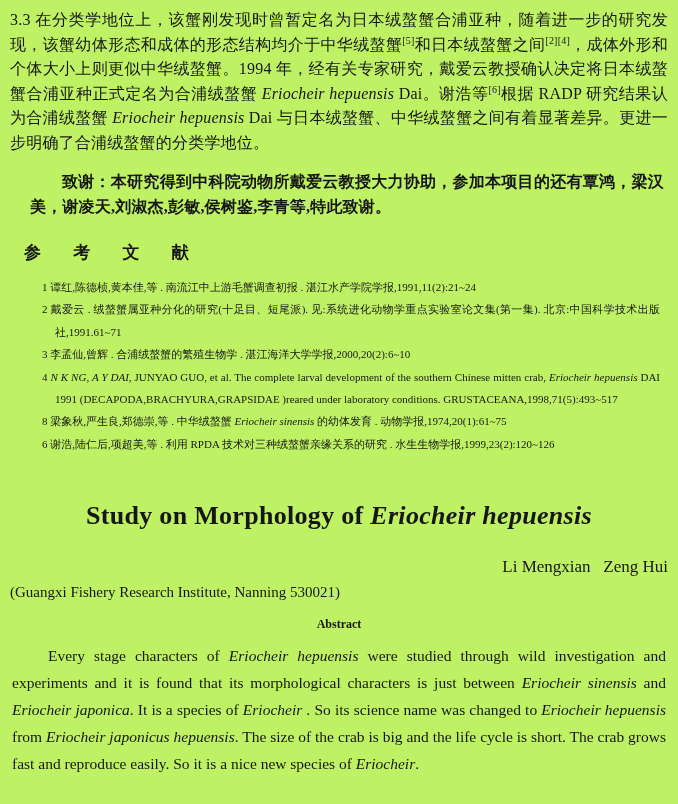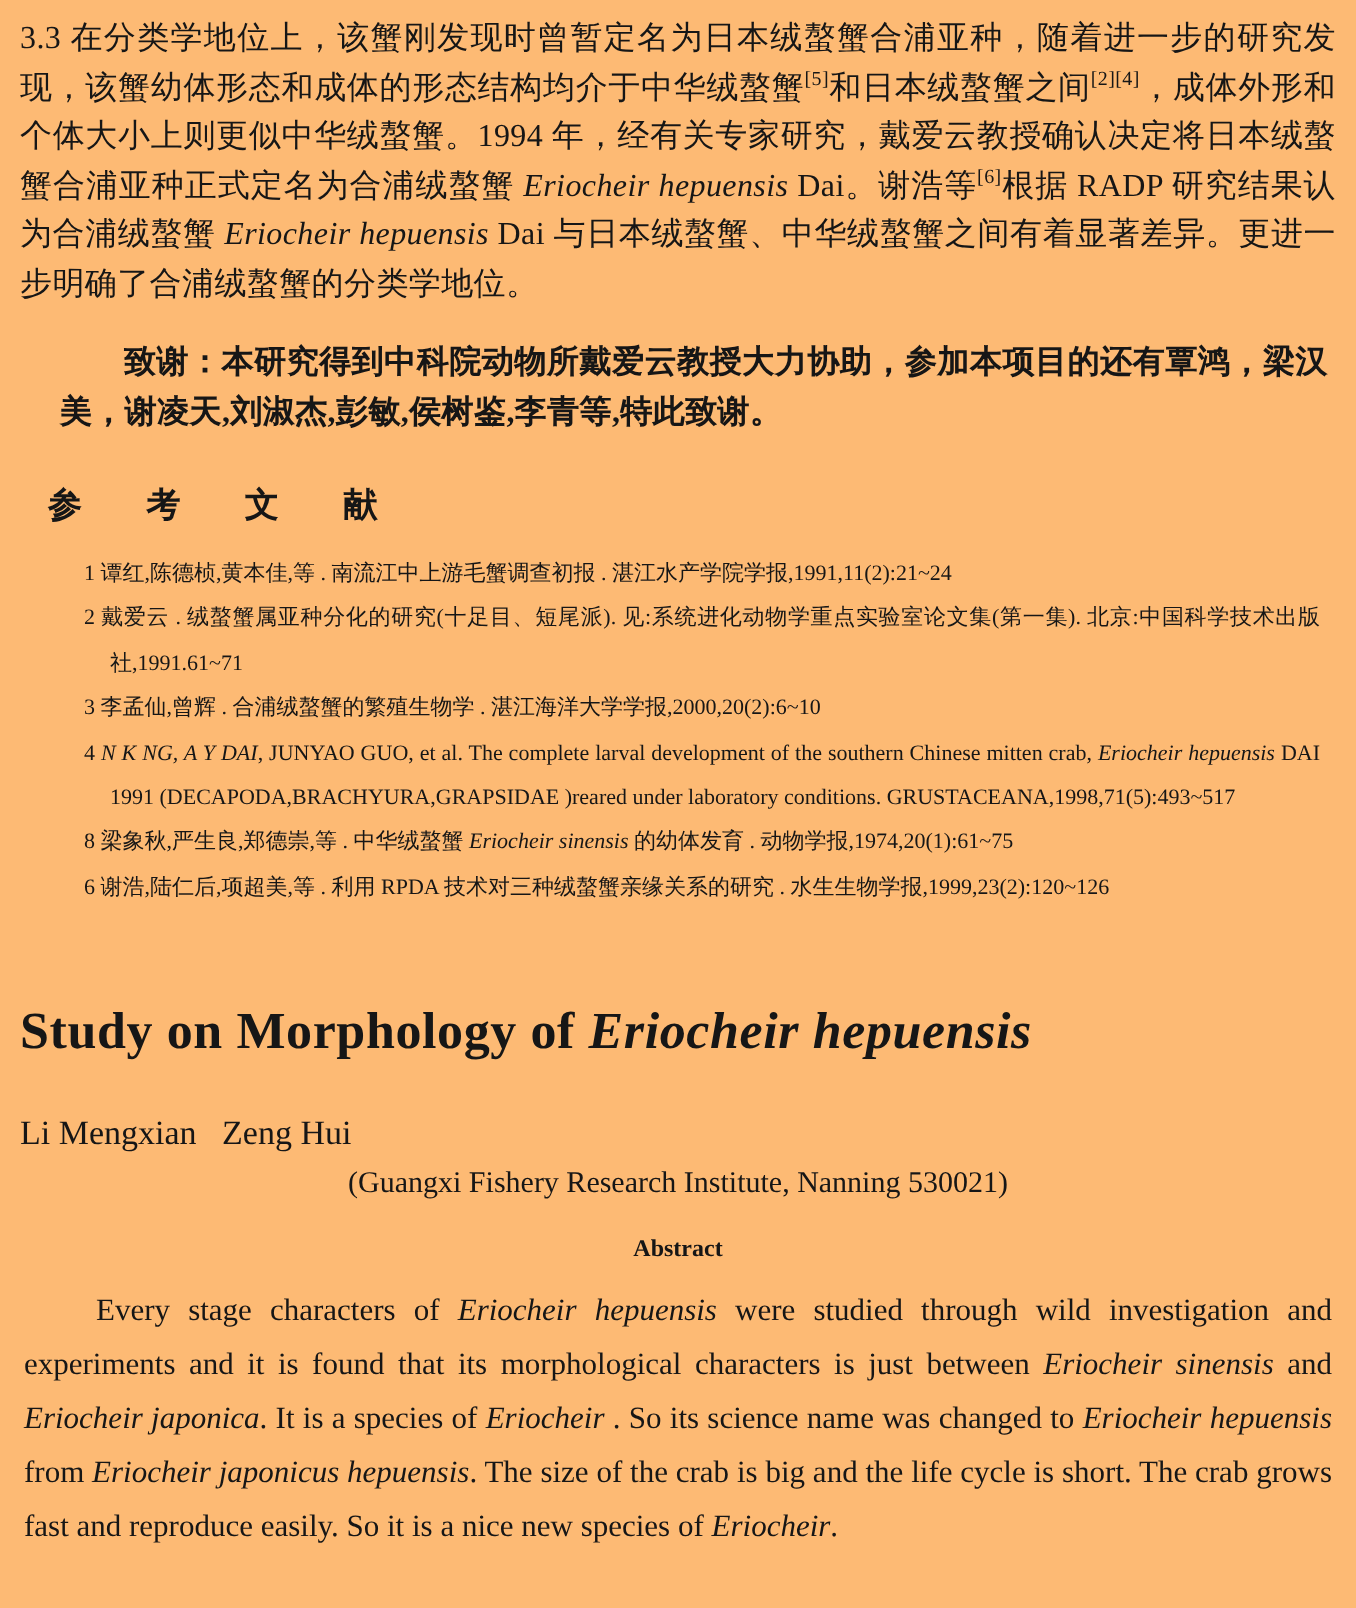--- a/index.html
+++ b/index.html
@@ -2,21 +2,21 @@
 <html><head>
 <meta charset="utf-8">
 <style>
   html, body { margin: 0; padding: 0; background: #f6f6f4; }
   .page {
     position: relative;
     width: 678px;
     height: 804px;
     margin: 0 auto;
     box-sizing: border-box;
-    background: #fdba74;
+    background: #bef264;
     color: #161616;
     font-family: "Liberation Serif", "DejaVu Serif", serif;
     padding: 8px 10px 0 10px;
     overflow: hidden;
   }
   .it { font-style: italic; }
   sup { font-size: 10px; line-height: 0; }
 
   .cn-para {
     margin: 0;
@@ -44,33 +44,34 @@
   }
   .ref {
     margin: 0;
     line-height: 22.4px;
     padding-left: 13px;
     text-indent: -13px;
     text-align: justify;
   }
   .en-title {
     margin: 46px 0 0 0;
+    text-align: center;
     font-size: 26px;
     font-weight: 600;
     letter-spacing: 0.3px;
   }
   .authors {
     margin: 26px 0 0 0;
-    text-align: left;
+    text-align: right;
     font-size: 17px;
     white-space: pre-wrap;
   }
   .affiliation {
     margin: 7px 0 0 0;
-    text-align: center;
+    text-align: left;
     font-size: 15px;
   }
   .abs-heading {
     margin: 16px 0 0 0;
     text-align: center;
     font-size: 12px;
     font-weight: 700;
   }
   .abstract {
     margin: 10px 2px 0 2px;

